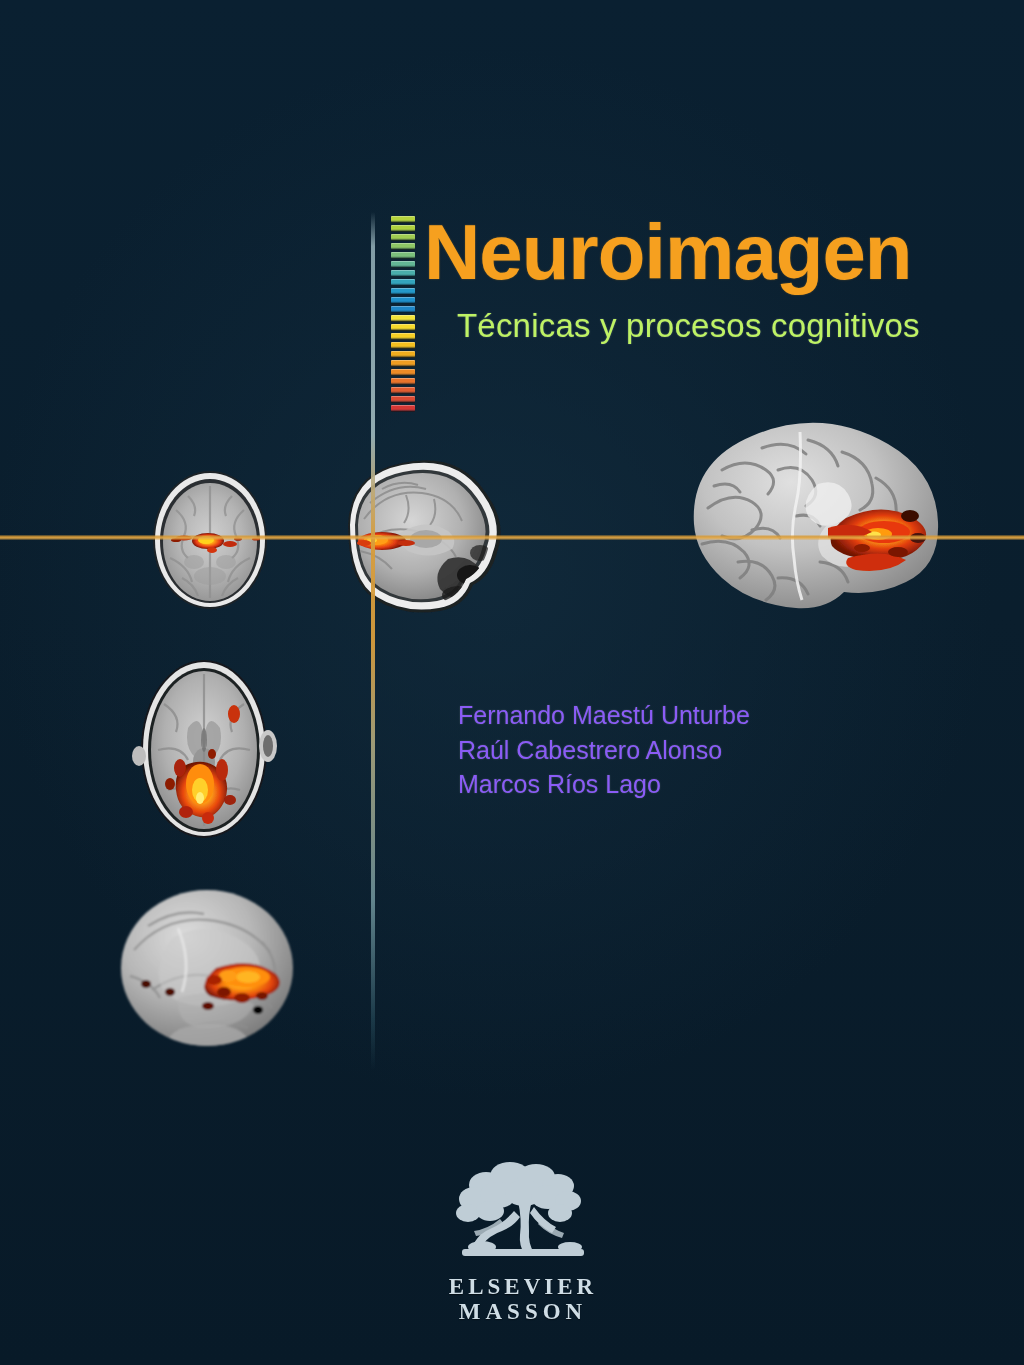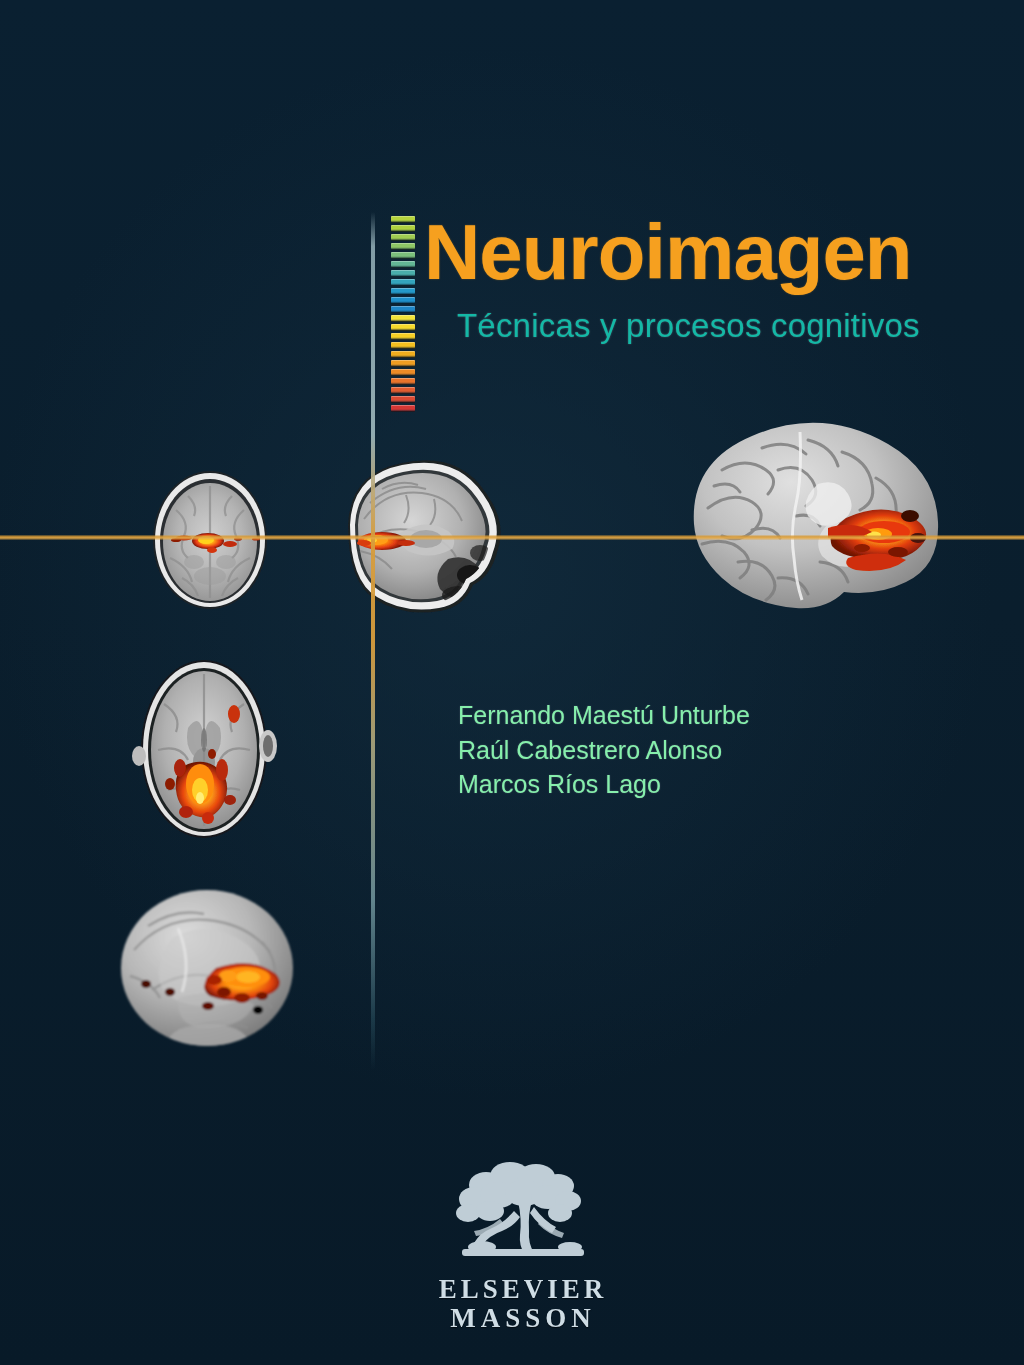--- a/index.html
+++ b/index.html
@@ -75,51 +75,51 @@
     color: #f6a01f;
     line-height: 1.0;
     white-space: nowrap;
     text-shadow: 0 0 2px rgba(246,160,31,.35);
   }
   .subtitle {
     position: absolute;
     left: 457px; top: 307px;
     font-size: 33px;
     font-weight: normal;
-    color: #14b8a6;
+    color: #bef264;
     letter-spacing: .2px;
     white-space: nowrap;
     text-shadow: 0 0 2px rgba(255,255,255,.25);
   }
 
   
   .authors {
     position: absolute;
     left: 458px; top: 698px;
-    color: #86efac;
+    color: #8b5cf6;
     font-size: 25px;
     line-height: 1.38;
     text-shadow: 0 0 2px rgba(255,255,255,.2);
   }
   .authors .a-line { white-space: nowrap; }
 
   
   .publisher {
     position: absolute;
     left: 438px; top: 1155px;
     width: 170px;
     text-align: center;
     color: #c3d4dd;
   }
   .publisher .treewrap { width: 170px; height: 120px; }
   .publisher .pname {
     font-family: "Liberation Serif", serif;
     font-weight: bold;
     letter-spacing: 4px;
-    font-size: 27px;
+    font-size: 23px;
     color: #cfdde5;
     line-height: 1.08;
     text-shadow: 0 1px 1px rgba(0,0,0,.5);
   }
   .publisher .pname.second { letter-spacing: 5px; }
 
   
   .fig { position: absolute; }
   .fig svg { display: block; }
 </style>

